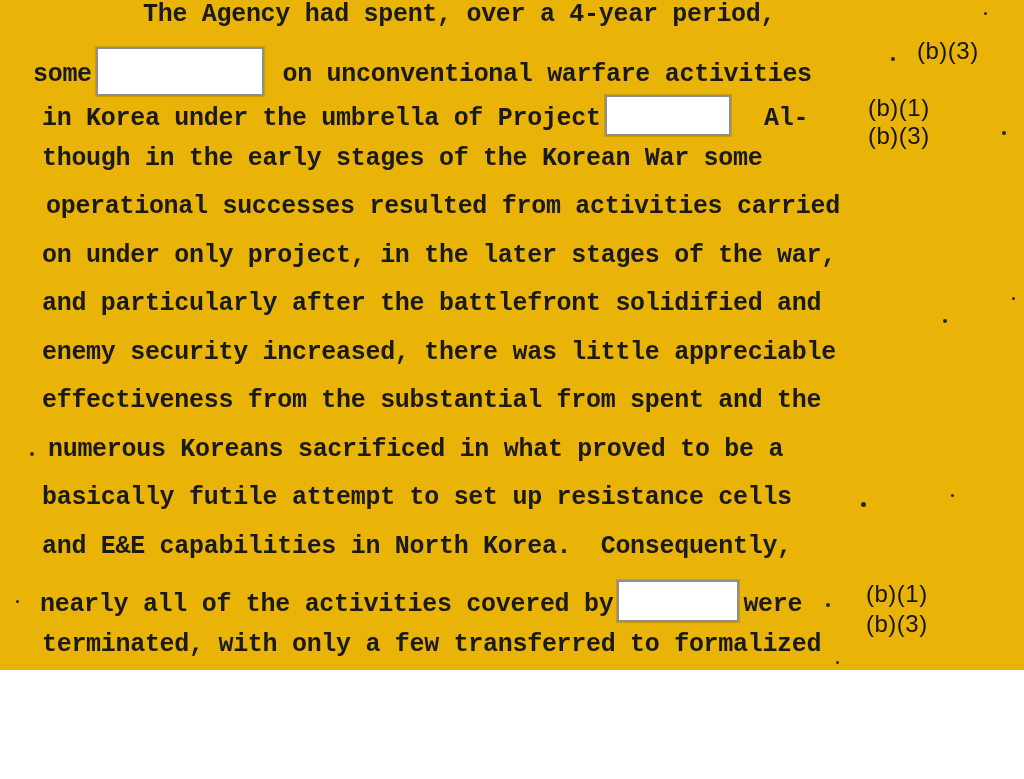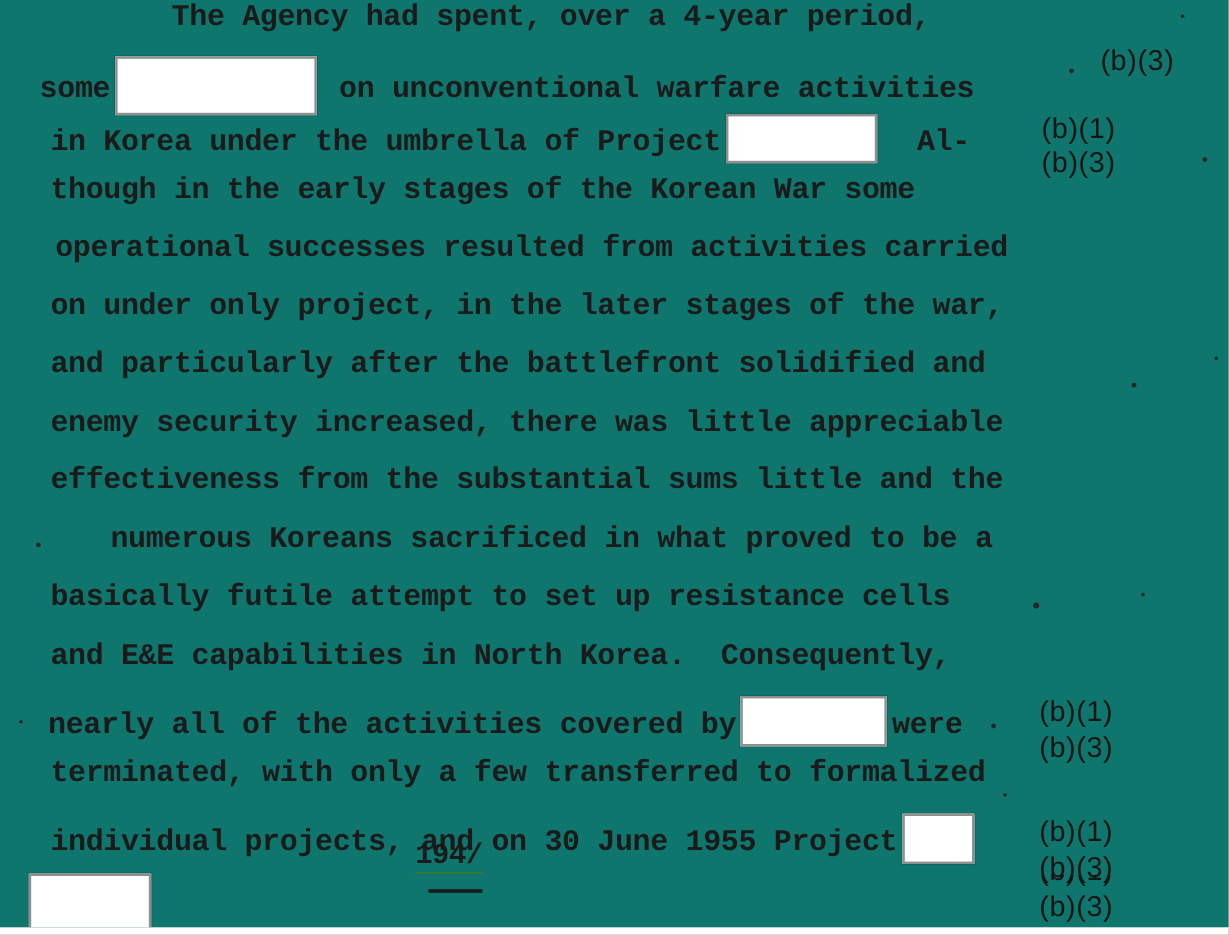--- a/index.html
+++ b/index.html
@@ -1,20 +1,20 @@
 <!DOCTYPE html>
 <html><head>
 <meta charset="utf-8">
 <style>
   html, body { margin: 0; padding: 0; background: #ffffff; }
   #page {
     position: relative;
     width: 1024px;
-    height: 773px;
-    background: #0f766e;
+    height: 670px;
+    background: #eab308;
     overflow: hidden;
     font-family: "Liberation Mono", monospace;
   }
   .line {
     position: absolute;
     font-family: "Liberation Mono", monospace;
     font-weight: 700;
     font-size: 25px;
     line-height: 26px;
     color: #1a1a1a;
@@ -75,22 +75,22 @@
 <div id="page">
   <div id="doc">
       <div class="line" style="top: 2px; left: 143px;"><span>The Agency had spent, over a 4-year period,</span></div>
       <div class="line" style="top: 50px; left: 33px;"><span>some</span><span class="rbox" style="width: 164px; height: 45px;"></span><span> on unconventional warfare activities</span></div>
       <div class="line" style="top: 98px; left: 42px;"><span>in Korea under the umbrella of Project</span><span class="rbox" style="width: 122px; height: 37px;"></span><span>  Al-</span></div>
       <div class="line" style="top: 146px; left: 42px;"><span>though in the early stages of the Korean War some</span></div>
       <div class="line" style="top: 194px; left: 46px;"><span>operational successes resulted from activities carried</span></div>
       <div class="line" style="top: 243px; left: 42px;"><span>on under only project, in the later stages of the war,</span></div>
       <div class="line" style="top: 291px; left: 42px;"><span>and particularly after the battlefront solidified and</span></div>
       <div class="line" style="top: 340px; left: 42px; text-align: center;"><span>enemy security increased, there was little appreciable</span></div>
-      <div class="line" style="top: 388px; left: 42px;"><span>effectiveness from the substantial sums little and the</span></div>
-      <div class="line" style="top: 437px; left: 48px; margin-left: 44px;"><span>numerous Koreans sacrificed in what proved to be a</span></div>
+      <div class="line" style="top: 388px; left: 42px;"><span>effectiveness from the substantial from spent and the</span></div>
+      <div class="line" style="top: 437px; left: 48px;"><span>numerous Koreans sacrificed in what proved to be a</span></div>
       <div class="line" style="top: 485px; left: 42px;"><span>basically futile attempt to set up resistance cells</span></div>
       <div class="line" style="top: 534px; left: 42px;"><span>and E&amp;E capabilities in North Korea.  Consequently,</span></div>
       <div class="line" style="top: 583px; left: 40px;"><span>nearly all of the activities covered by</span><span class="rbox" style="width: 118px; height: 38px;"></span><span>were</span></div>
       <div class="line" style="top: 632px; left: 42px; text-align: right;"><span>terminated, with only a few transferred to formalized</span></div>
       <div class="line" style="top: 681px; left: 42px;"><span>individual projects, and on 30 June 1955 Project</span><span class="rbox" style="width: 56px; height: 38px;"></span></div>
       <div class="line" style="top: 731px; left: 20px;"><span class="rbox" style="width: 98px; height: 44px;"></span></div>
     </div>
   <div id="margin-col">
       <div class="ann" style="left: 917px; top: 38px;">(b)(3)</div>
       <div class="ann" style="left: 868px; top: 95px;">(b)(1)</div>

